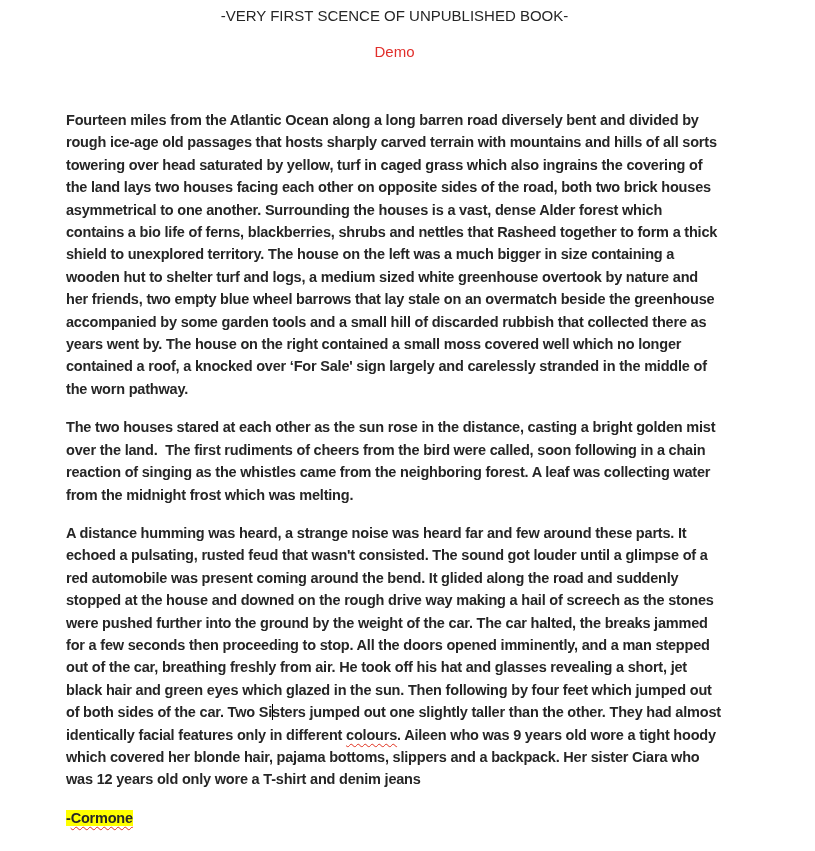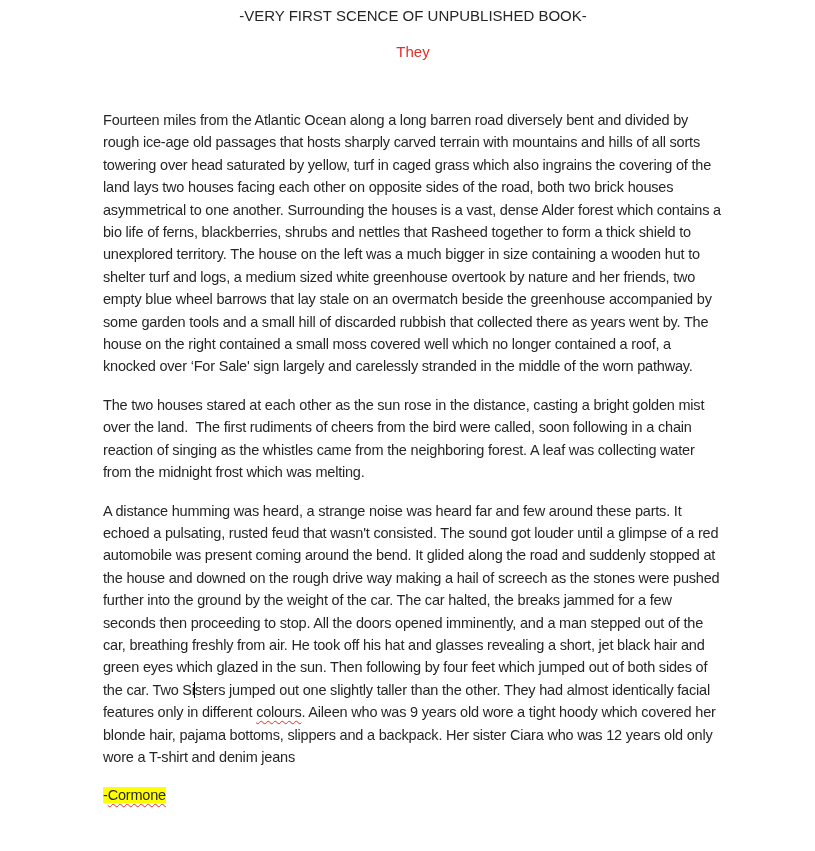--- a/index.html
+++ b/index.html
@@ -17,21 +17,21 @@
     width: 815px;
     height: 851px;
     overflow: hidden;
     font-family: "Liberation Sans", sans-serif;
     color: var(--text-color);
   }
   .page {
     box-sizing: border-box;
     width: 815px;
     height: 630px;
-    padding: 5px 92px 0 103px;
+    padding: 5px 92px 0 66px;
     background: #ffffff;
     border-radius: 14px;
   }
   .doc-title {
     text-align: center;
     font-size: 15px;
     line-height: 22px;
     margin: 0 0 14px 0;
     white-space: pre-wrap;
   }
@@ -41,20 +41,21 @@
     line-height: 22px;
     margin: 0 0 46px 0;
     color: var(--accent-red);
   }
   p.body-text {
     font-size: 14.5px;
     letter-spacing: -0.2px;
     line-height: 22.4px;
     margin: 16px 0 11px 0;
     white-space: pre-wrap;
+    font-weight: bold;
   }
   .spell-error {
     text-decoration-line: underline;
     text-decoration-style: wavy;
     text-decoration-color: var(--squiggle);
     text-decoration-thickness: 1px;
     text-underline-offset: 3px;
   }
   .highlight {
     background: var(--highlight);
@@ -72,21 +73,21 @@
     margin-top: 12px;
   }
 </style>
 </head>
 <body>
 
 <div class="page">
 
   <p class="doc-title">-VERY FIRST SCENCE OF UNPUBLISHED BOOK-</p>
 
-  <p class="doc-subtitle">They</p>
+  <p class="doc-subtitle">Demo</p>
 
   <p class="body-text">Fourteen miles from the Atlantic Ocean along a long barren road diversely bent and divided by rough ice-age old passages that hosts sharply carved terrain with mountains and hills of all sorts towering over head saturated by yellow, turf in caged grass which also ingrains the covering of the land lays two houses facing each other on opposite sides of the road, both two brick houses asymmetrical to one another. Surrounding the houses is a vast, dense Alder forest which contains a bio life of ferns, blackberries, shrubs and nettles that Rasheed together to form a thick shield to unexplored territory. The house on the left was a much bigger in size containing a wooden hut to shelter turf and logs, a medium sized white greenhouse overtook by nature and her friends, two empty blue wheel barrows that lay stale on an overmatch beside the greenhouse accompanied by some garden tools and a small hill of discarded rubbish that collected there as years went by. The house on the right contained a small moss covered well which no longer contained a roof, a knocked over ‘For Sale' sign largely and carelessly stranded in the middle of the worn pathway.</p>
 
   <p class="body-text">The two houses stared at each other as the sun rose in the distance, casting a bright golden mist over the land.  The first rudiments of cheers from the bird were called, soon following in a chain reaction of singing as the whistles came from the neighboring forest. A leaf was collecting water from the midnight frost which was melting.</p>
 
   <p class="body-text"><span>A distance humming was heard, a strange noise was heard far and few around these parts. It echoed a pulsating, rusted feud that wasn't consisted. The sound got louder until a glimpse of a red automobile was present coming around the bend. It glided along the road and suddenly stopped at the house and downed on the rough drive way making a hail of screech as the stones were pushed further into the ground by the weight of the car. The car halted, the breaks jammed for a few seconds then proceeding to stop. All the doors opened imminently, and a man stepped out of the car, breathing freshly from air. He took off his hat and glasses revealing a short, jet black hair and green eyes which glazed in the sun. Then following by four feet which jumped out of both sides of the car. Two Si</span><span class="caret"></span><span>sters jumped out one slightly taller than the other. They had almost identically facial features only in different </span><span class="spell-error">colours</span><span>. Aileen who was 9 years old wore a tight hoody which covered her blonde hair, pajama bottoms, slippers and a backpack. Her sister Ciara who was 12 years old only wore a T-shirt and denim jeans</span></p>
 
   <p class="body-text signature"><span class="highlight"><span>-</span><span class="spell-error">Cormone</span></span></p>
 
 </div>

